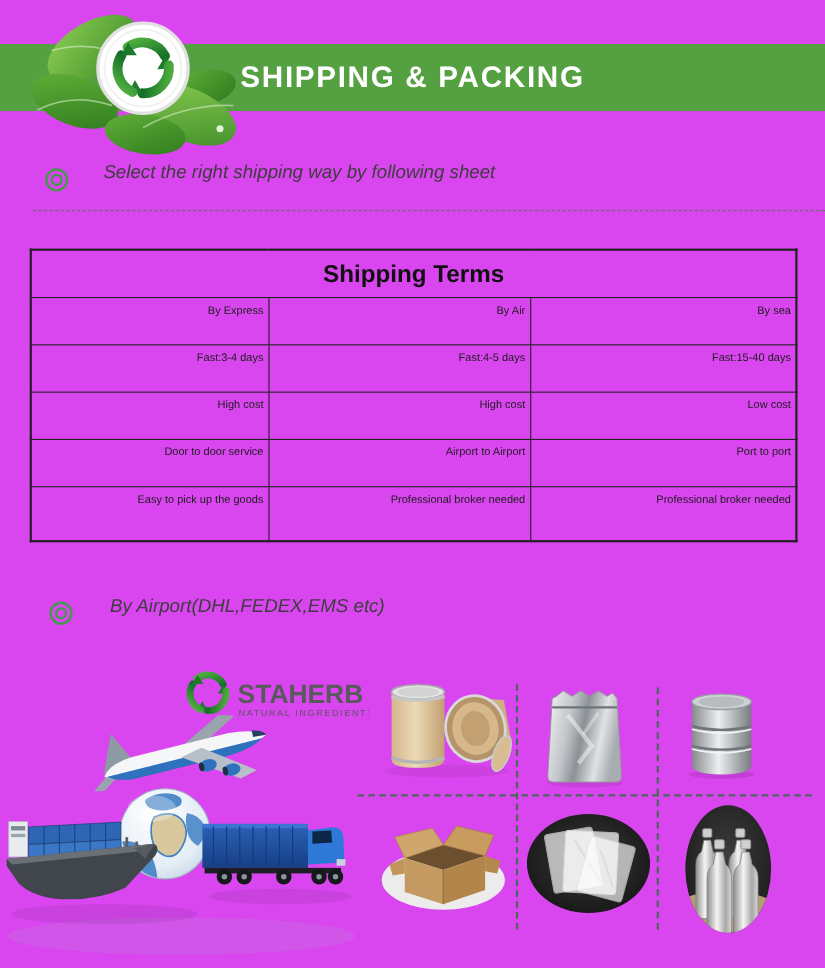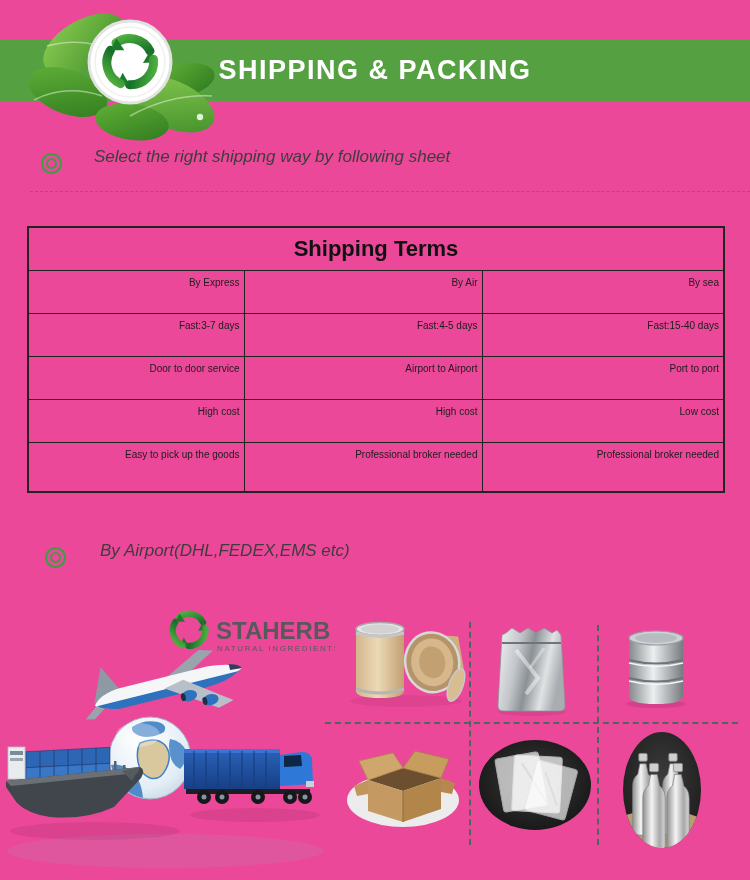--- a/index.html
+++ b/index.html
@@ -1,17 +1,17 @@
 <!DOCTYPE html>
 <html><head>
 <meta charset="utf-8">
 <style>
   html,body{margin:0;padding:0;background:#ffffff;}
   body{width:750px;height:880px;font-family:"Liberation Sans",sans-serif;position:relative;overflow:hidden;}
-  .page{position:absolute;left:0;top:0;width:750px;height:880px;background:#ec4899;}
+  .page{position:absolute;left:0;top:0;width:750px;height:880px;background:#d946ef;}
 
   
   .band{position:absolute;left:0;top:40px;width:750px;height:61px;background:#55a041;}
   .band-title{position:absolute;left:0;top:40px;width:750px;height:61px;line-height:61px;
     text-align:center;color:#ffffff;font-weight:bold;font-size:27px;letter-spacing:1.5px;}
   .logo-svg{position:absolute;left:22px;top:0px;width:205px;height:148px;}
 
   
   .bullet{position:absolute;width:17px;height:17px;border:2px solid #3f9b45;border-radius:50%;
     display:flex;align-items:center;justify-content:center;}
@@ -118,33 +118,33 @@
             <th colspan="3">Shipping Terms</th>
           </tr>
       </thead>
       <tbody>
         <tr>
           <td>By Express</td>
           <td>By Air</td>
           <td>By sea</td>
         </tr>
         <tr>
-          <td>Fast:3-7 days</td>
+          <td>Fast:3-4 days</td>
           <td>Fast:4-5 days</td>
           <td>Fast:15-40 days</td>
+        </tr>
+        <tr>
+          <td>High cost</td>
+          <td>High cost</td>
+          <td>Low cost</td>
         </tr>
         <tr>
           <td>Door to door service</td>
           <td>Airport to Airport</td>
           <td>Port to port</td>
-        </tr>
-        <tr>
-          <td>High cost</td>
-          <td>High cost</td>
-          <td>Low cost</td>
         </tr>
         <tr class="last">
           <td>Easy to pick up the goods</td>
           <td>Professional broker needed</td>
           <td>Professional broker needed</td>
         </tr>
       </tbody>
     </table>
   </div>
 

